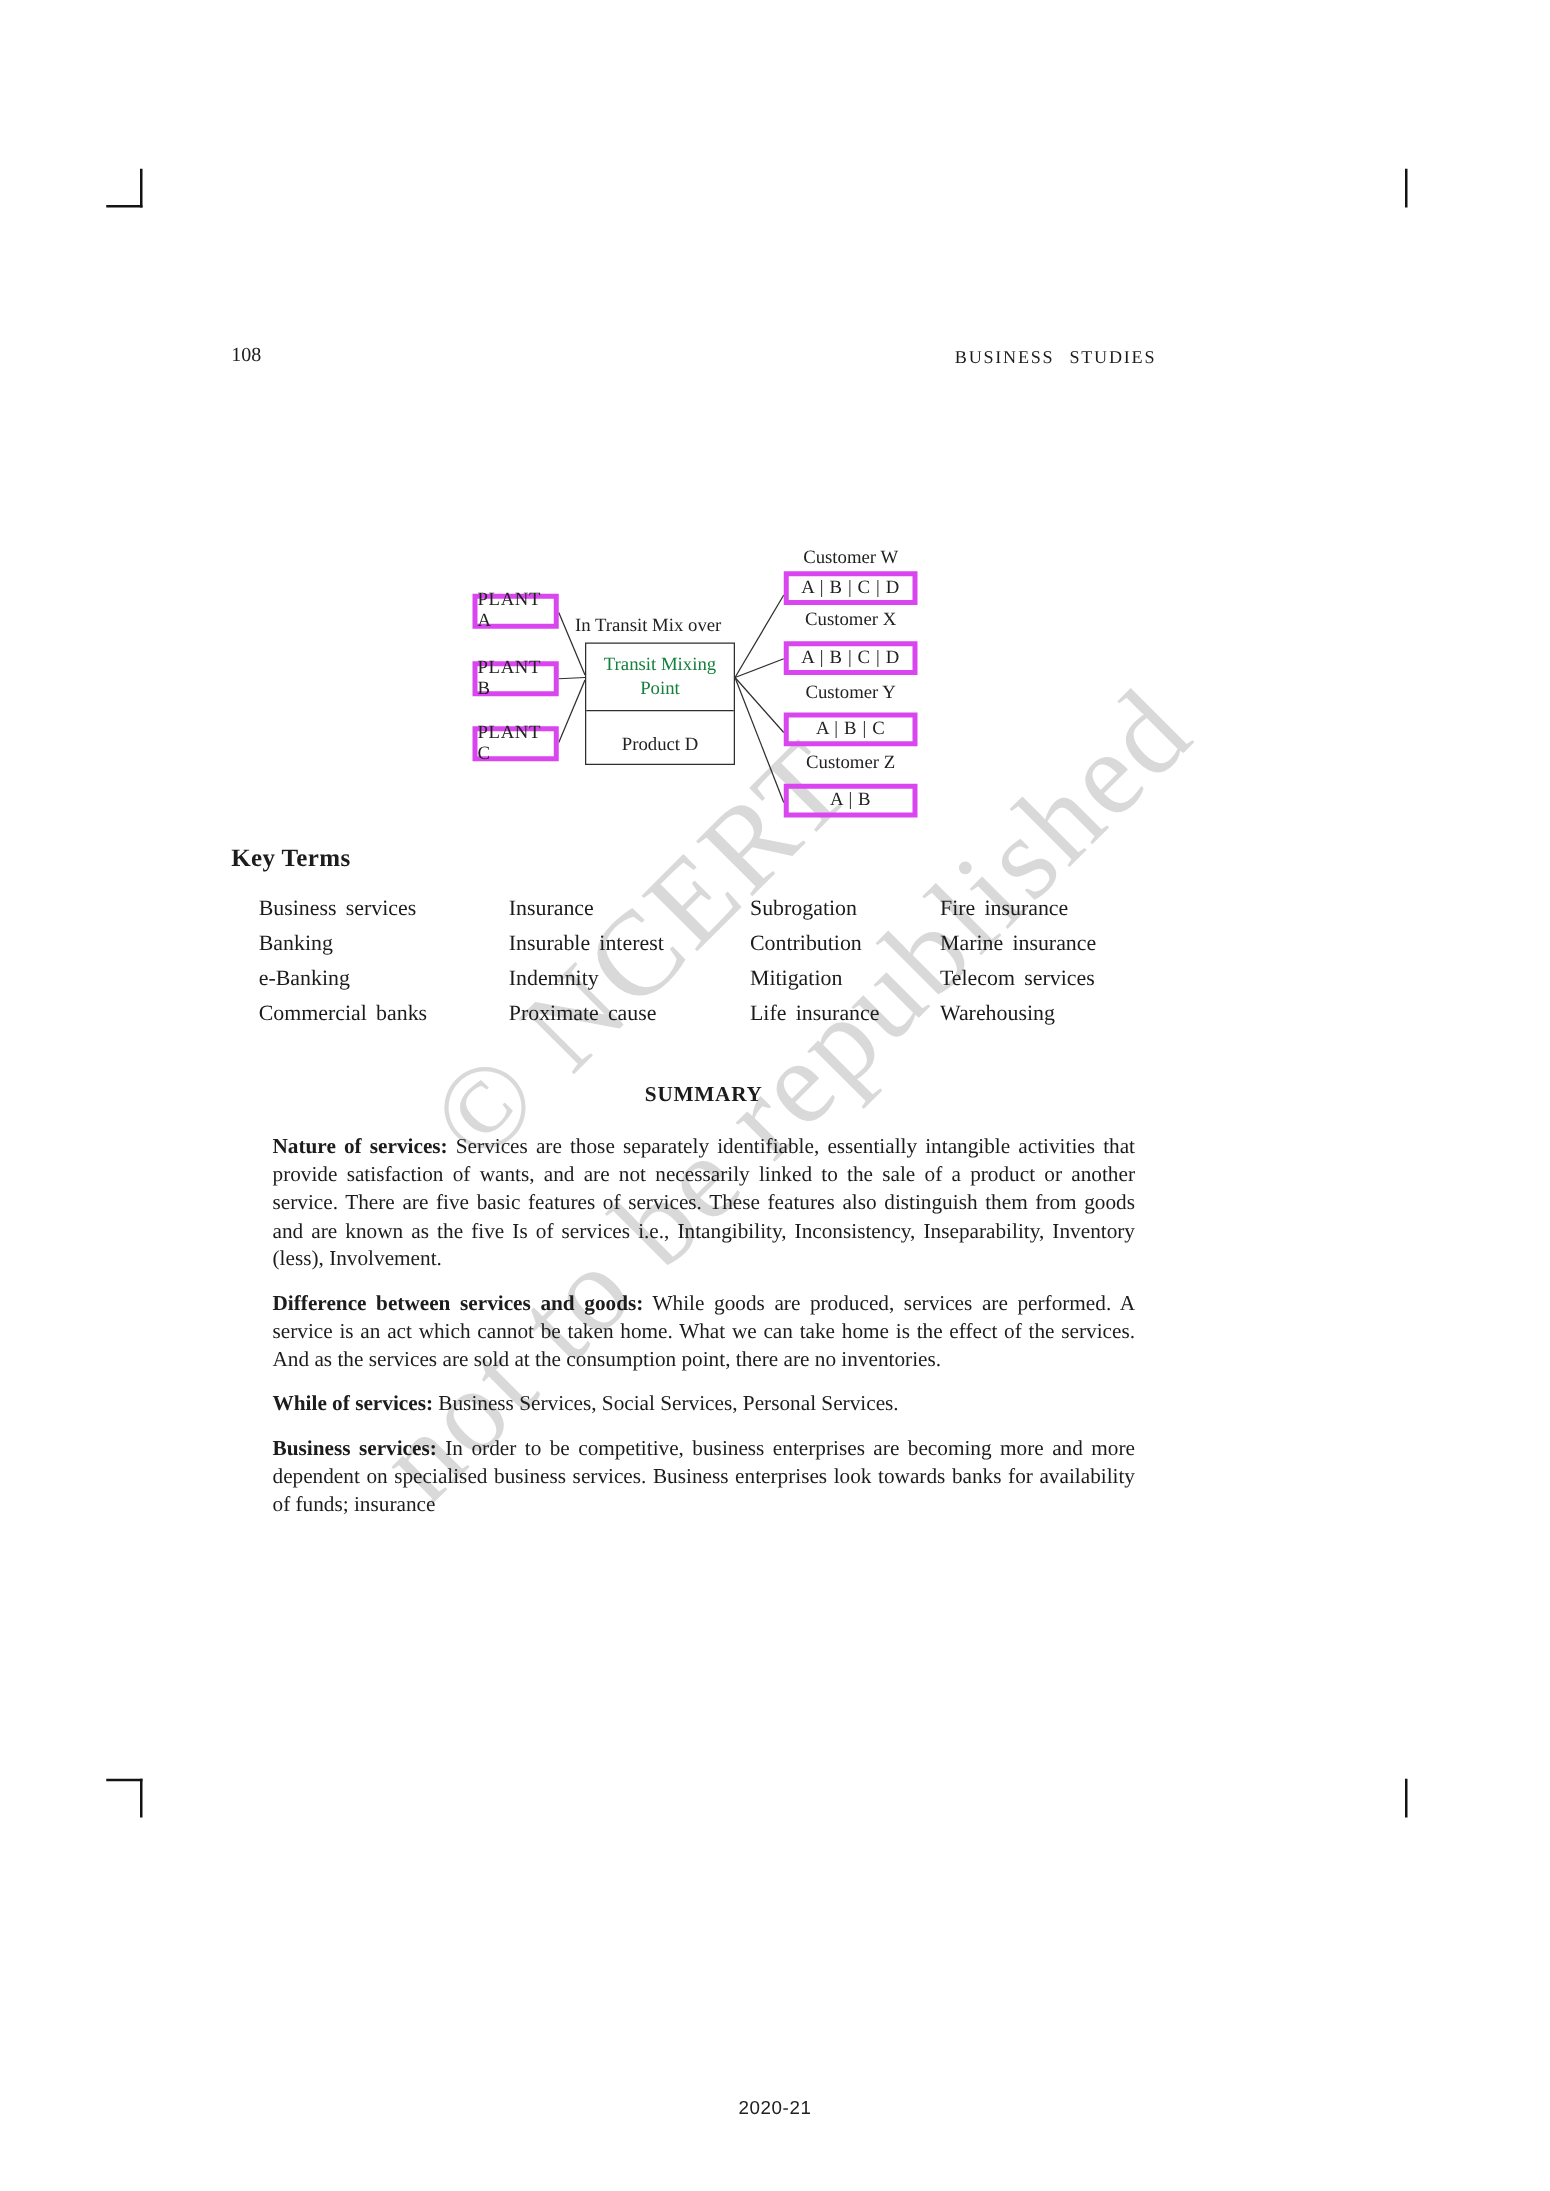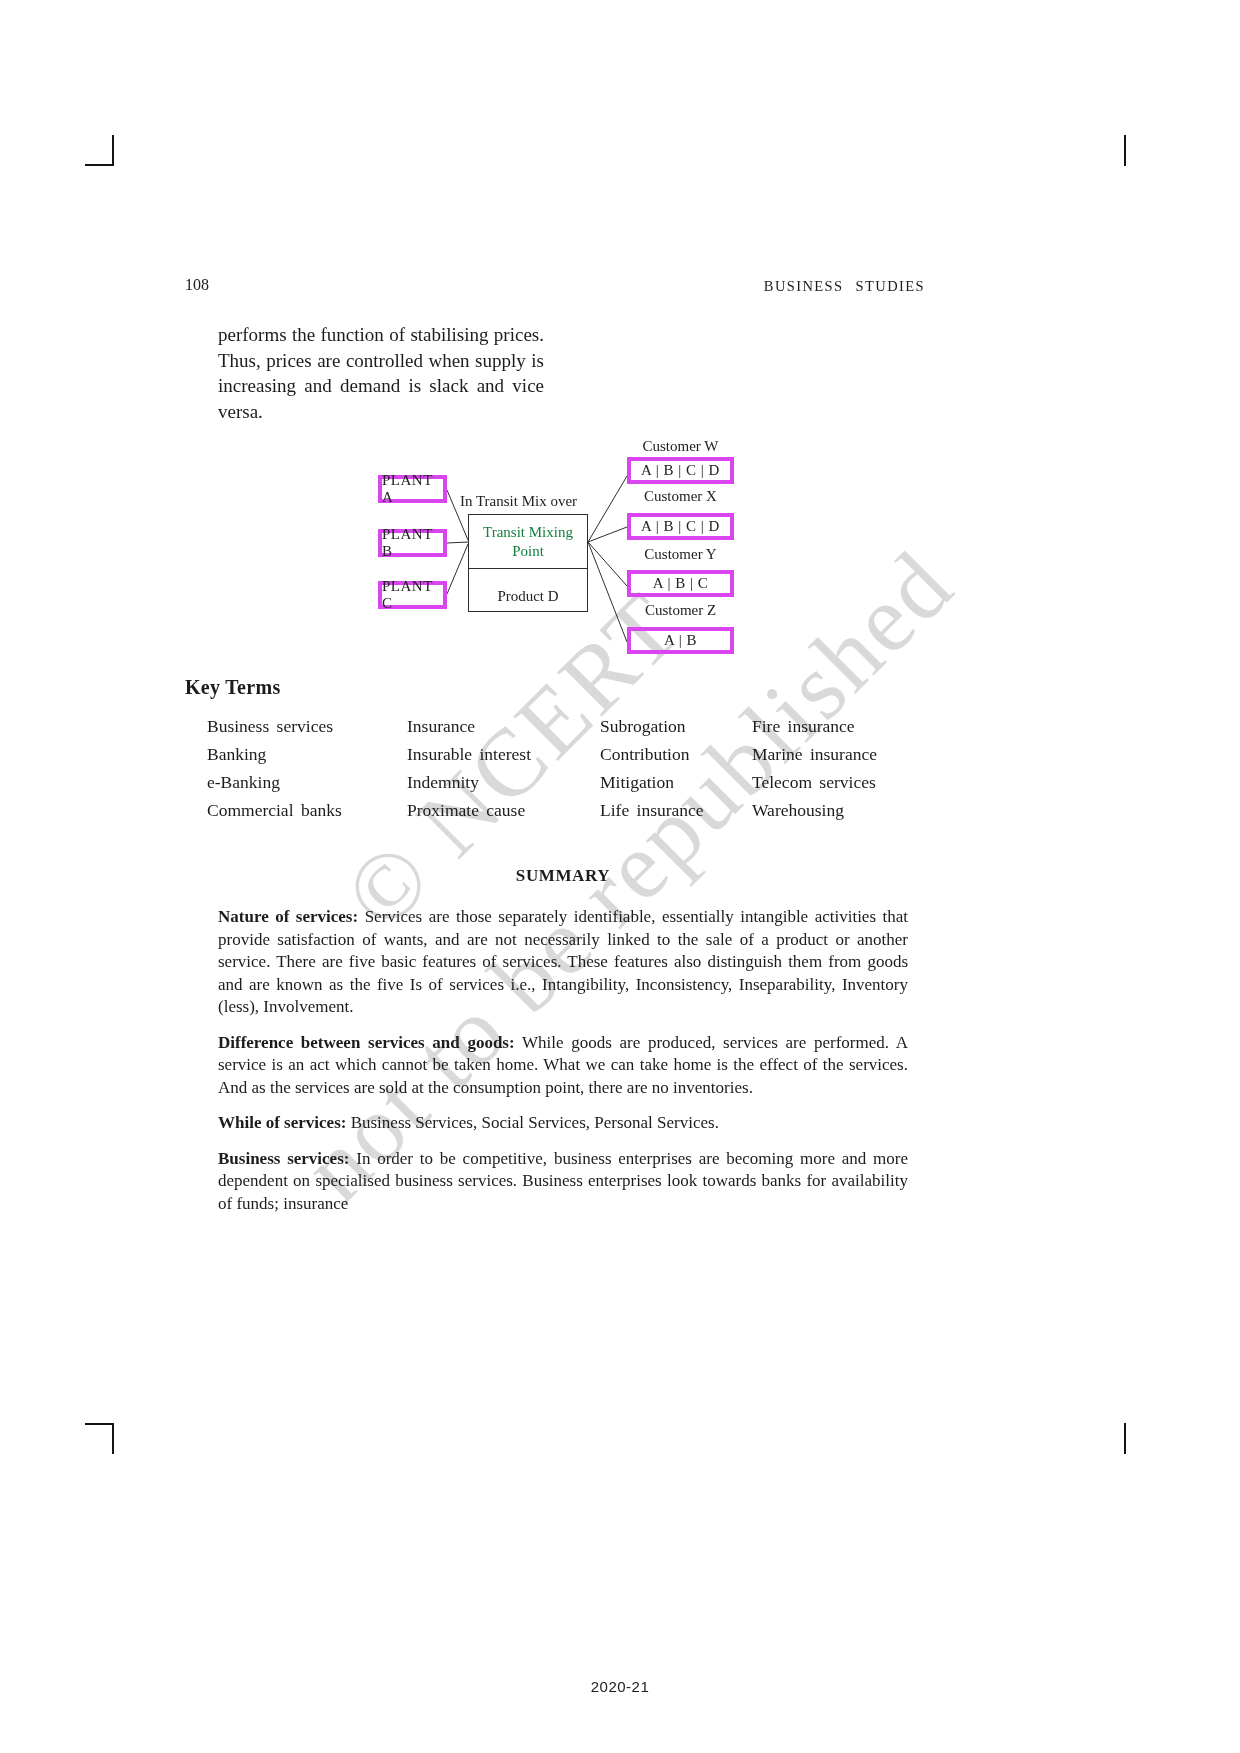--- a/index.html
+++ b/index.html
@@ -123,21 +123,20 @@
   <div class="crop" style="left:1124px;top:1423px;width:2px;height:31px;"></div>
 
   <div class="watermark">
     <div>© NCERT</div>
     <div>not to be republished</div>
   </div>
 
   <div class="hdr-num">108</div>
   <div class="hdr-title">BUSINESS STUDIES</div>
 
-  <div class="intro-left">performs the function of stabilising prices. Thus, prices are controlled when supply is increasing and demand is slack and vice versa.</div>
 
   <div class="diagram">
     <svg width="560" height="240" viewBox="0 0 560 240">
       <line x1="77" y1="60" x2="98" y2="110" stroke="#2e2e2e" stroke-width="1"></line>
       <line x1="77" y1="113" x2="98" y2="112" stroke="#2e2e2e" stroke-width="1"></line>
       <line x1="77" y1="164" x2="98" y2="114" stroke="#2e2e2e" stroke-width="1"></line>
       <line x1="218" y1="112" x2="257" y2="46" stroke="#2e2e2e" stroke-width="1"></line>
       <line x1="218" y1="112" x2="257" y2="97" stroke="#2e2e2e" stroke-width="1"></line>
       <line x1="218" y1="112" x2="257" y2="156" stroke="#2e2e2e" stroke-width="1"></line>
       <line x1="218" y1="112" x2="257" y2="212" stroke="#2e2e2e" stroke-width="1"></line>

